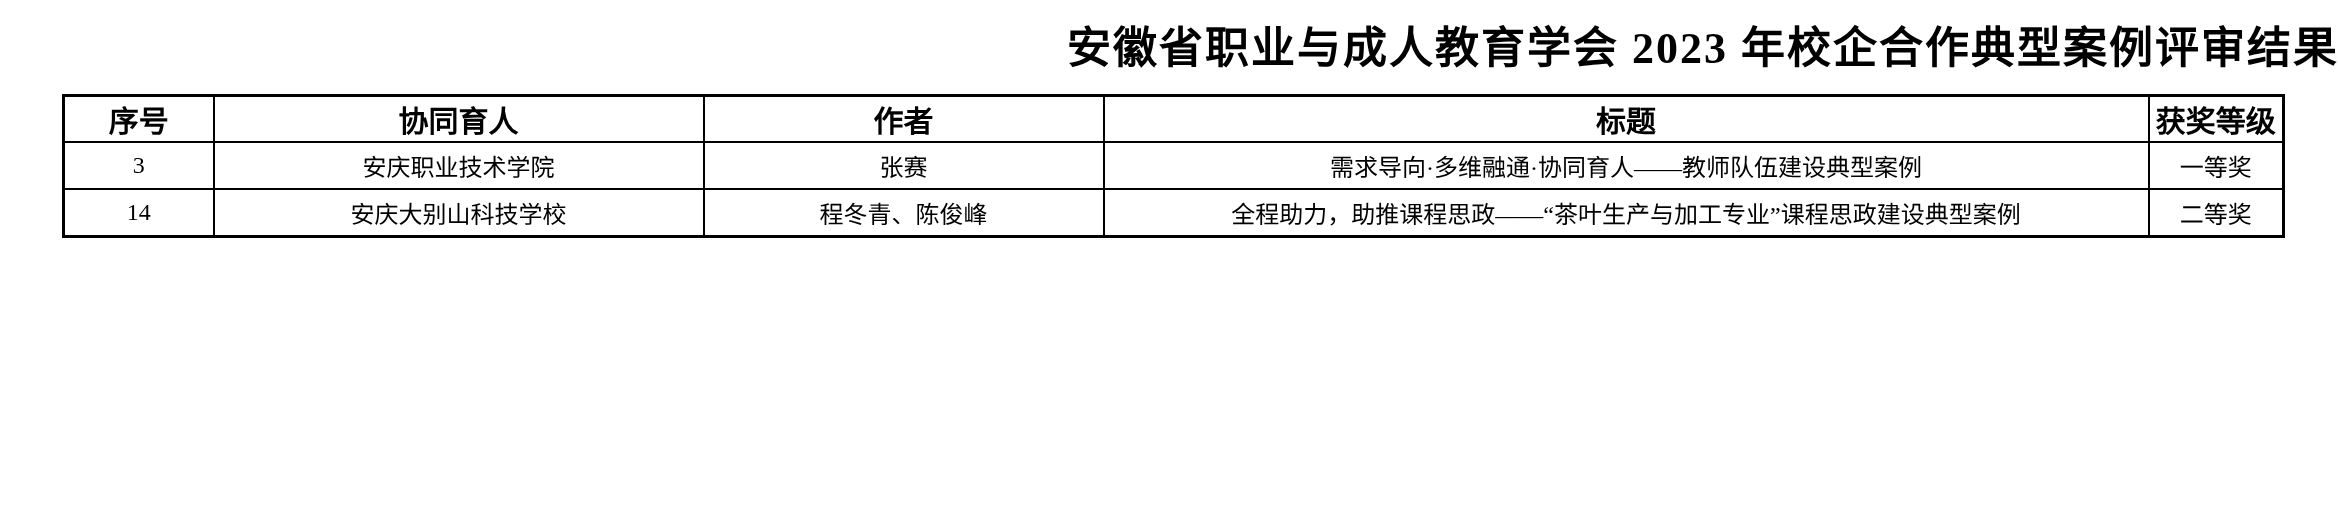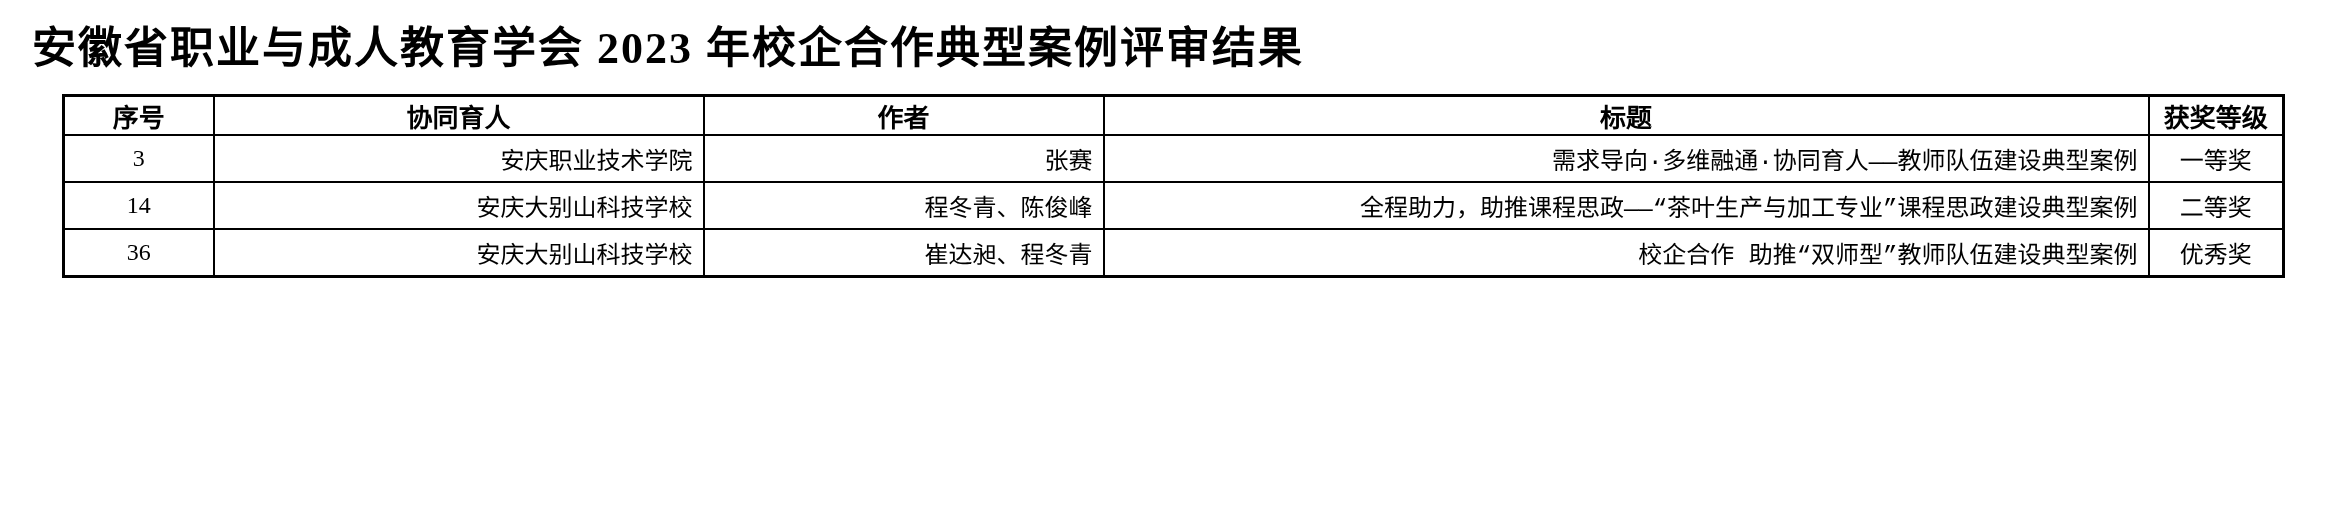--- a/index.html
+++ b/index.html
@@ -7,54 +7,53 @@
     padding: 0;
     background: #ffffff;
     width: 2339px;
     height: 510px;
     overflow: hidden;
     font-family: "Liberation Serif", "DejaVu Serif", serif;
     color: #000000;
   }
   .doc-title {
     margin: 12px 0 0 0;
-    text-align: left;
+    text-align: right;
     font-size: 44px;
     font-weight: bold;
     letter-spacing: 2px;
     white-space: nowrap;
-    padding-left: 32px;
   }
   table.results {
     border-collapse: collapse;
     table-layout: fixed;
     width: 2220px;
     margin: 18px 0 0 62px;
     border: 3px solid #000000;
   }
   .results th, .results td {
     border: 2px solid #000000;
     overflow: hidden;
     white-space: nowrap;
     vertical-align: middle;
   }
   .results thead th {
     height: 37px;
-    font-size: 26px;
+    font-size: 30px;
     font-weight: bold;
     text-align: center;
     padding: 0 4px;
   }
   .results tbody td {
     height: 45px;
     font-size: 24px;
     padding: 0 10px;
   }
   td.c-no, td.c-award { text-align: center; padding: 0 2px; }
-  td.c-unit, td.c-authors, td.c-title { text-align: right; font-family: Liberation Mono, monospace; }
+  td.c-unit, td.c-authors, td.c-title { text-align: center; }
 </style>
 </head>
 <body>
 
 <h1 class="doc-title">安徽省职业与成人教育学会 2023 年校企合作典型案例评审结果</h1>
 
 <table class="results">
   <colgroup>
     <col style="width:150px">
     <col style="width:490px">
@@ -79,21 +78,14 @@
       <td class="c-title">需求导向·多维融通·协同育人——教师队伍建设典型案例</td>
       <td class="c-award">一等奖</td>
     </tr>
     <tr>
       <td class="c-no">14</td>
       <td class="c-unit">安庆大别山科技学校</td>
       <td class="c-authors">程冬青、陈俊峰</td>
       <td class="c-title">全程助力，助推课程思政——“茶叶生产与加工专业”课程思政建设典型案例</td>
       <td class="c-award">二等奖</td>
     </tr>
-    <tr>
-      <td class="c-no">36</td>
-      <td class="c-unit">安庆大别山科技学校</td>
-      <td class="c-authors">崔达昶、程冬青</td>
-      <td class="c-title">校企合作 助推“双师型”教师队伍建设典型案例</td>
-      <td class="c-award">优秀奖</td>
-    </tr>
   </tbody>
 </table>
 
 </body></html>

